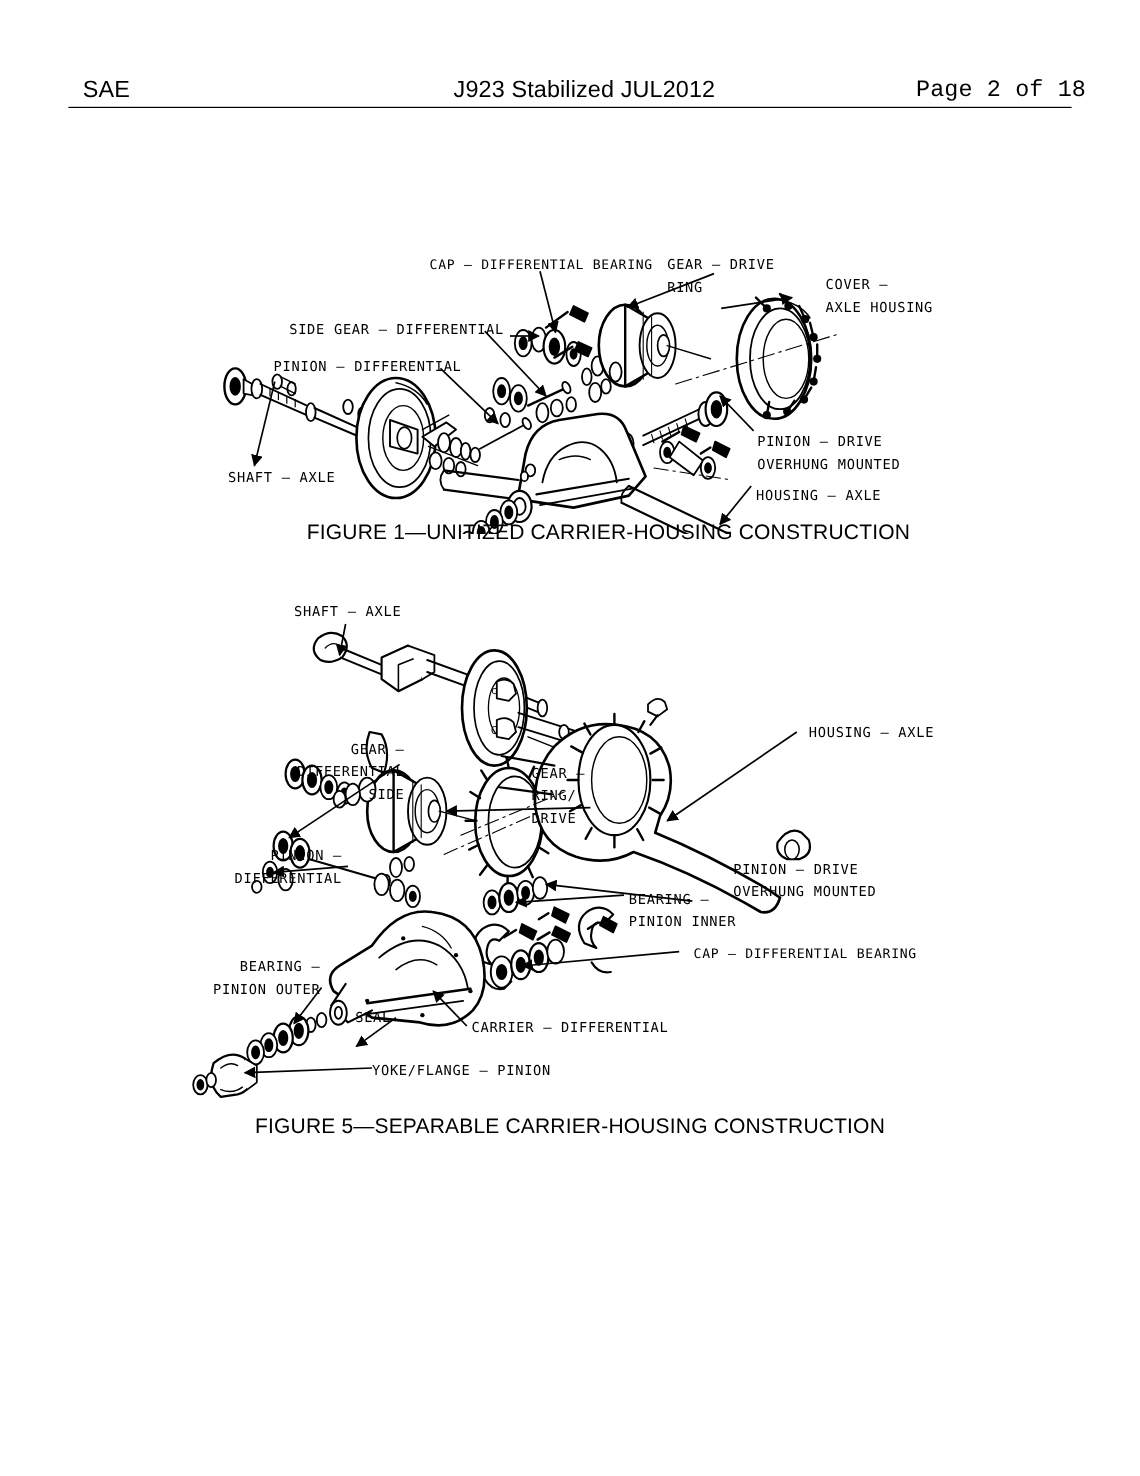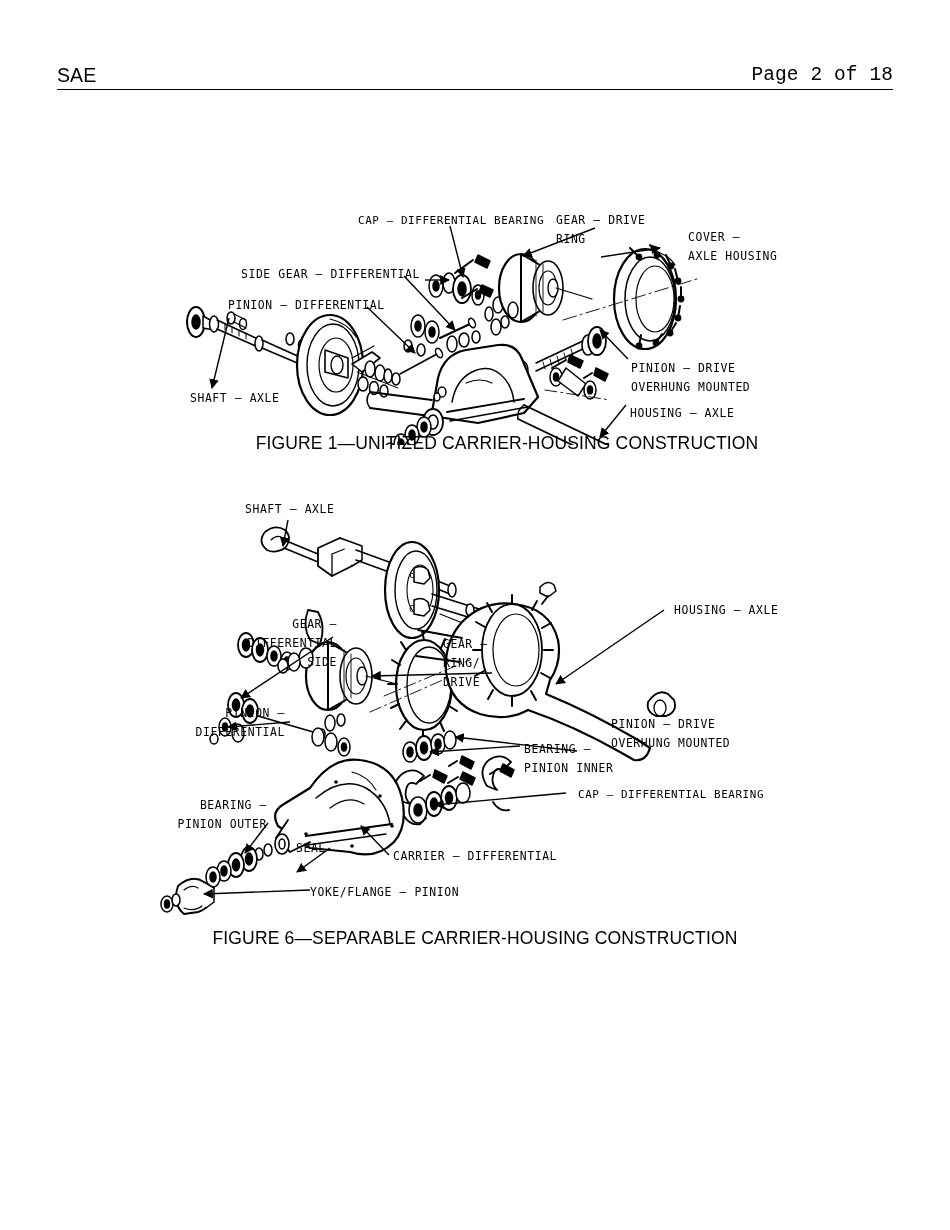--- a/index.html
+++ b/index.html
@@ -21,20 +21,21 @@
     position: absolute;
     left: 57px;
     top: 64px;
     width: 836px;
     height: 28px;
   }
   .page-header .hdr-row {
     position: relative;
     width: 100%;
     height: 24px;
+    margin-left: 12px;
   }
   .hdr-left, .hdr-center, .hdr-right {
     position: absolute;
     font-size: 19.5px;
     line-height: 23px;
     letter-spacing: 0.1px;
     white-space: nowrap;
     top: 0;
   }
   .hdr-left  { left: 0; }
@@ -78,20 +79,21 @@
   svg text.callout.sm {
     font-size: 10.9px;
   }
 </style>
 </head>
 <body>
 
 <div class="page-header">
   <div class="hdr-row">
     <div class="hdr-left">SAE</div>
+    <div class="hdr-center">J923 Stabilized JUL2012</div>
     <div class="hdr-right">Page 2 of 18</div>
   </div>
   <div class="hdr-rule"></div>
 </div>
 
 <div class="figure-block" id="figure-1">
 <svg class="drawing" width="950" height="345" viewBox="0 0 950 345">
   <g fill="none" stroke="#000" stroke-width="1.5" stroke-linecap="round" stroke-linejoin="round">
 
     <g>
@@ -591,13 +593,13 @@
 
     <text class="callout" x="296" y="362">SEAL</text>
 
     <text class="callout" x="393" y="370">CARRIER – DIFFERENTIAL</text>
 
     <text class="callout" x="310" y="406">YOKE/FLANGE – PINION</text>
   </g>
 </svg>
 </div>
 
-<div class="figure-caption" id="caption-2">FIGURE 6—SEPARABLE CARRIER-HOUSING CONSTRUCTION</div>
+<div class="figure-caption" id="caption-2">FIGURE 5—SEPARABLE CARRIER-HOUSING CONSTRUCTION</div>
 
 </body></html>

